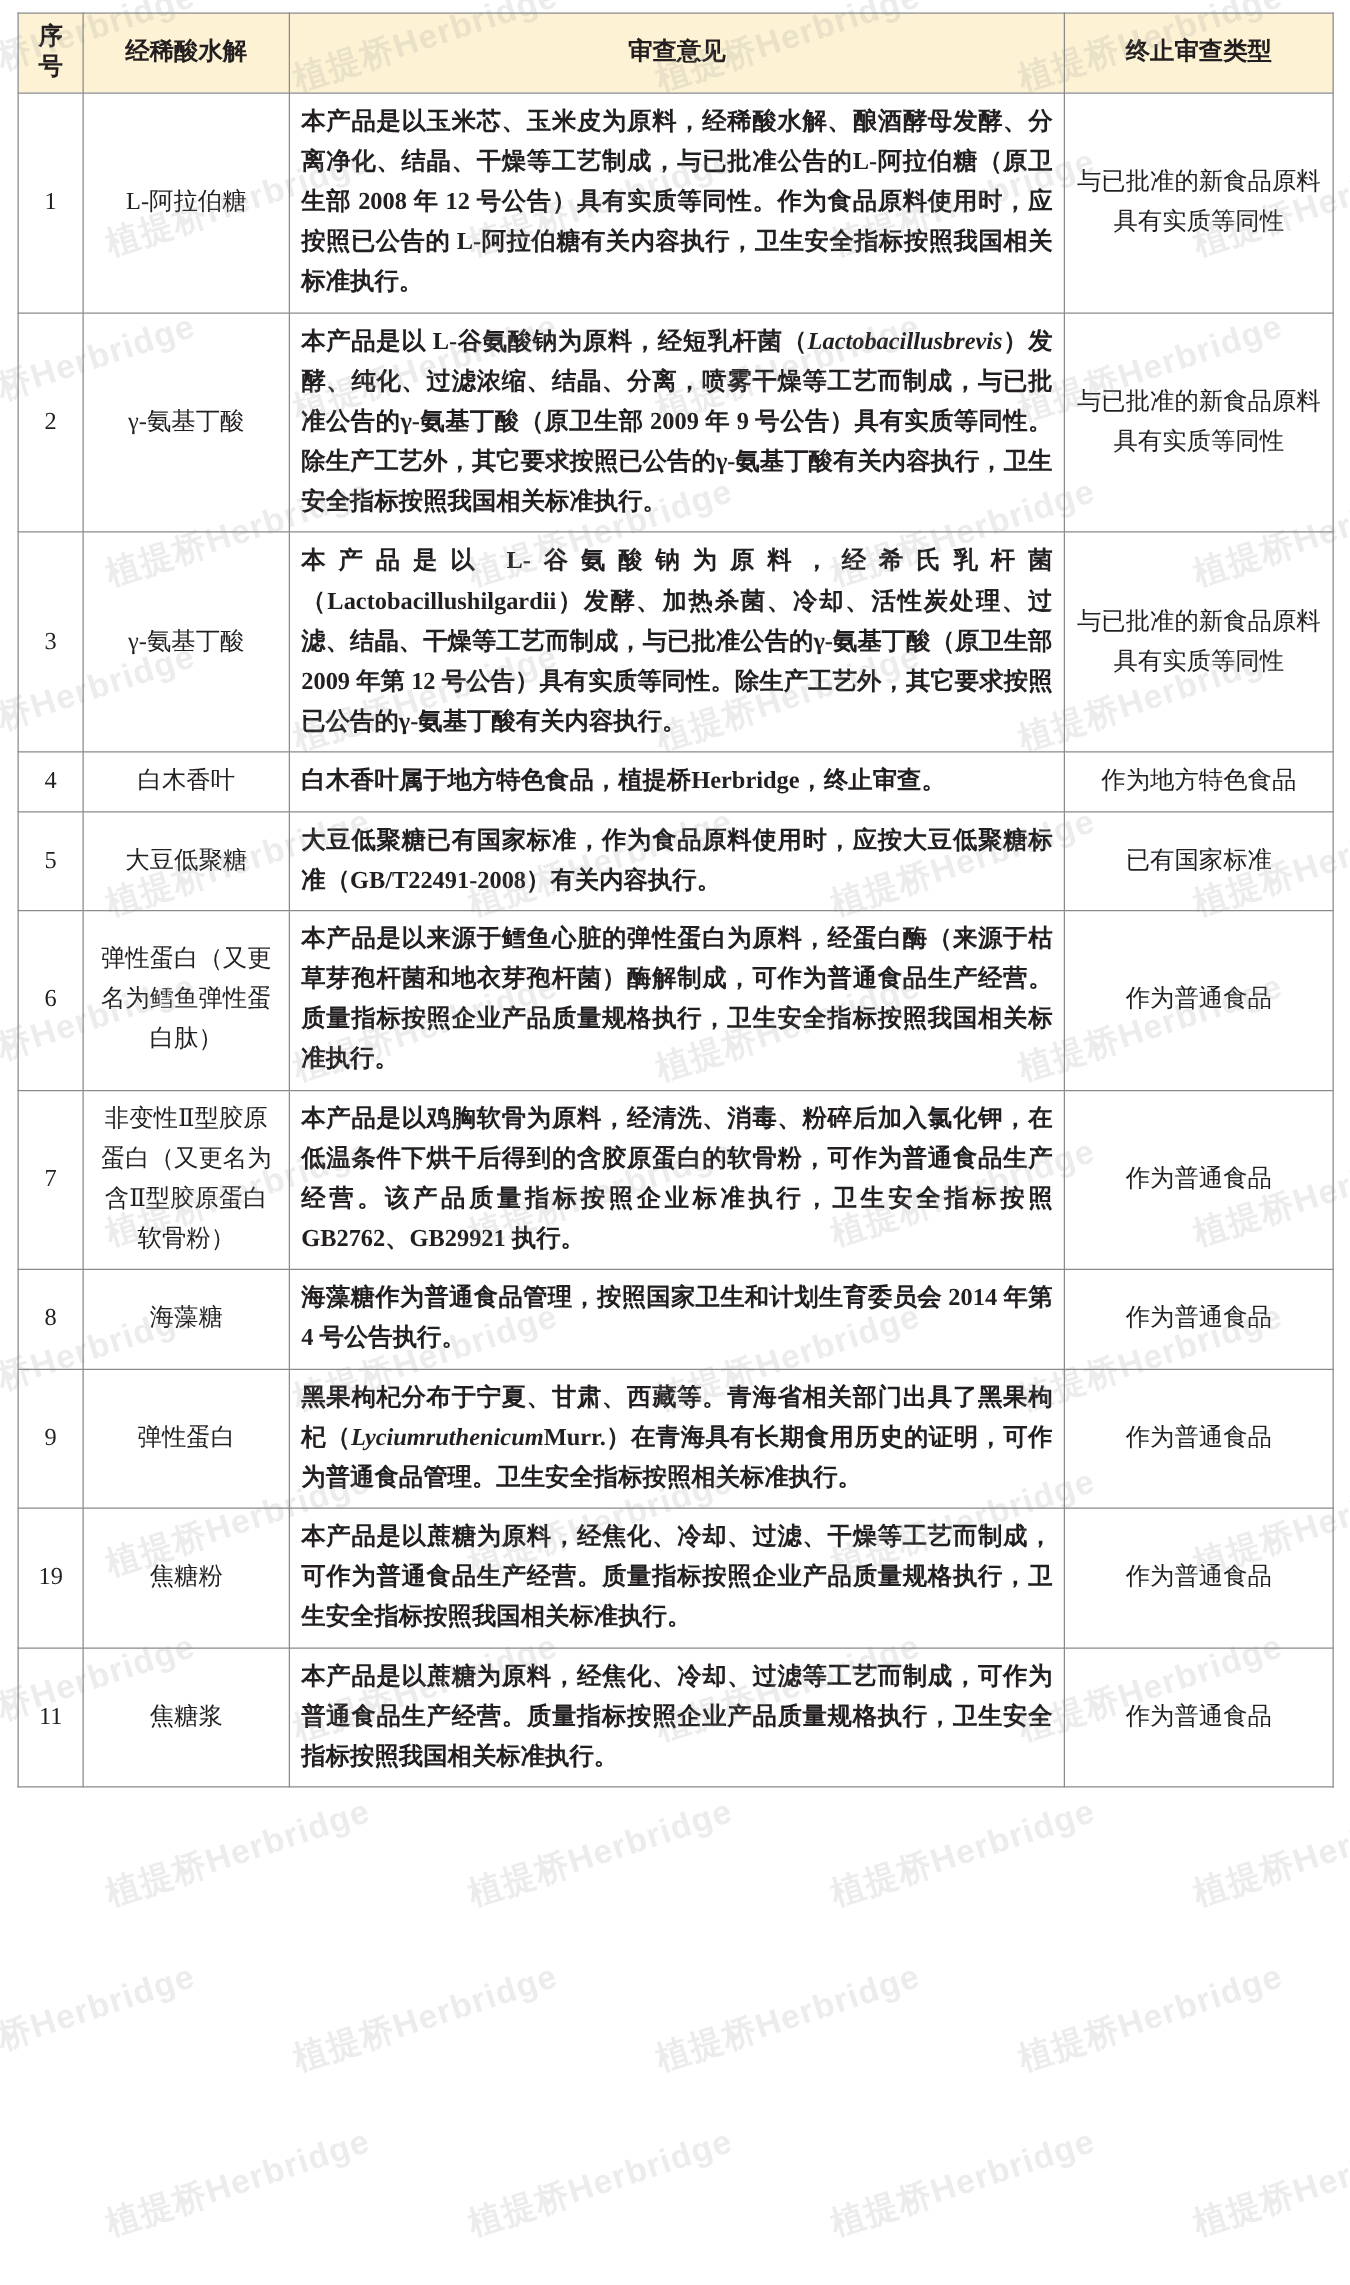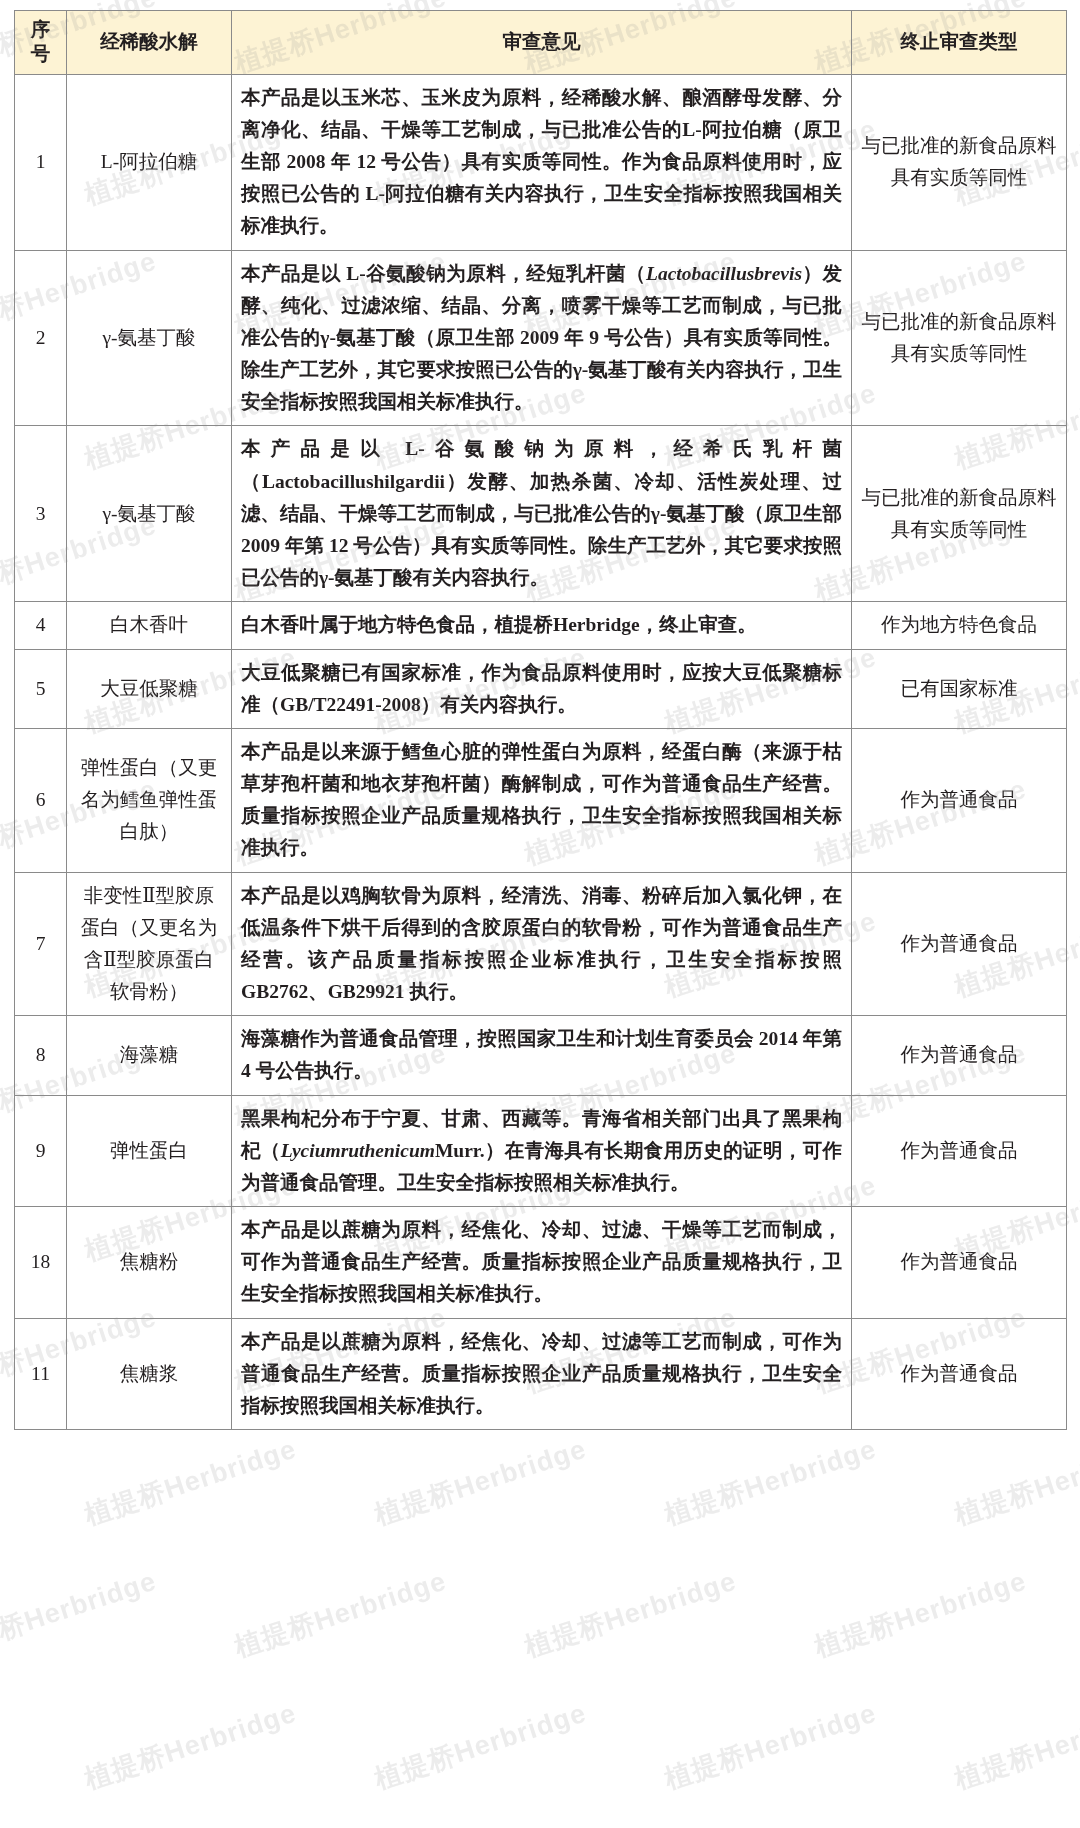--- a/index.html
+++ b/index.html
@@ -227,21 +227,21 @@
           <td class="opinion">海藻糖作为普通食品管理，按照国家卫生和计划生育委员会 2014 年第 4 号公告执行。</td>
           <td class="type">作为普通食品</td>
         </tr>
         <tr>
           <td class="num">9</td>
           <td class="name">弹性蛋白</td>
           <td class="opinion"><span>黑果枸杞分布于宁夏、甘肃、西藏等。青海省相关部门出具了黑果枸杞（</span><span class="ital">Lyciumruthenicum</span><span>Murr.）在青海具有长期食用历史的证明，可作为普通食品管理。卫生安全指标按照相关标准执行。</span></td>
           <td class="type">作为普通食品</td>
         </tr>
         <tr>
-          <td class="num">18</td>
+          <td class="num">19</td>
           <td class="name">焦糖粉</td>
           <td class="opinion">本产品是以蔗糖为原料，经焦化、冷却、过滤、干燥等工艺而制成，可作为普通食品生产经营。质量指标按照企业产品质量规格执行，卫生安全指标按照我国相关标准执行。</td>
           <td class="type">作为普通食品</td>
         </tr>
         <tr>
           <td class="num">11</td>
           <td class="name">焦糖浆</td>
           <td class="opinion">本产品是以蔗糖为原料，经焦化、冷却、过滤等工艺而制成，可作为普通食品生产经营。质量指标按照企业产品质量规格执行，卫生安全指标按照我国相关标准执行。</td>
           <td class="type">作为普通食品</td>
         </tr>

